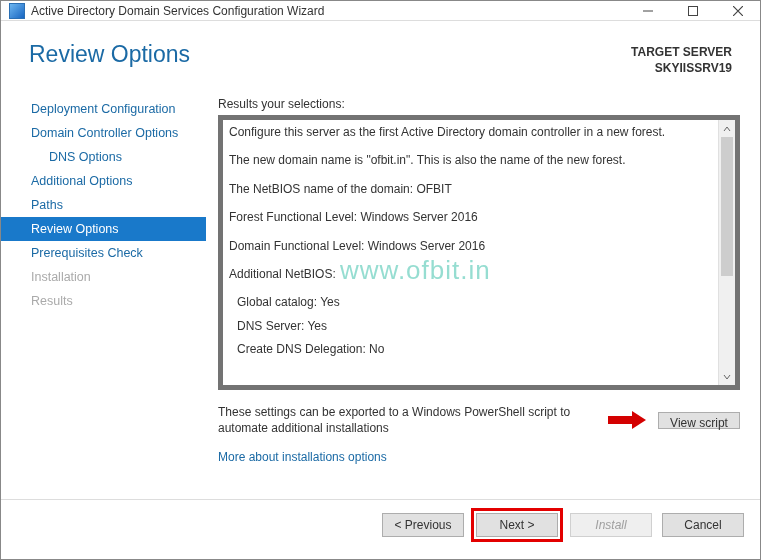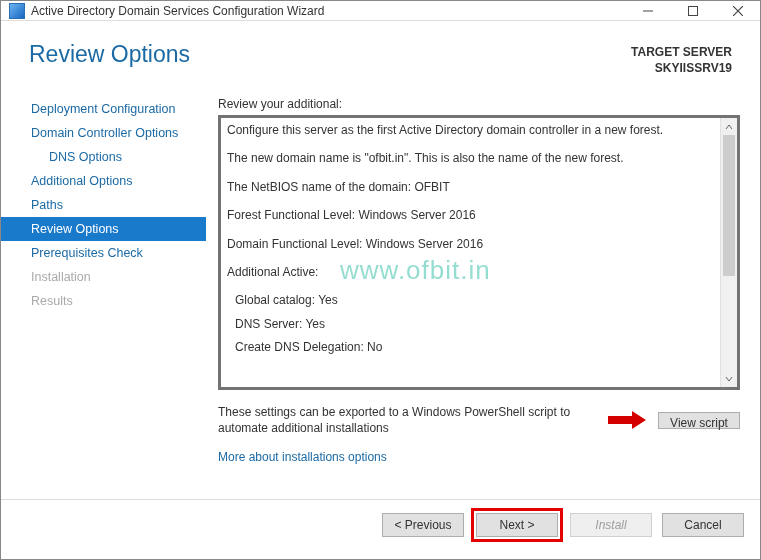--- a/index.html
+++ b/index.html
@@ -78,21 +78,21 @@
   .navitem.disabled { color:#aaa; }
 
   .main {
     flex:1;
     padding: 6px 20px 0 12px;
     display:flex; flex-direction:column;
     min-width:0;
   }
   .instr { margin-bottom:4px; font-size:12px; color:#333;}
   .textbox {
-    border:3px solid #737373;
+    border:5px solid #737373;
     height: 275px;
     position:relative;
     overflow:hidden;
     font-size:12px;
     color:#333;
     background:#fff;
   }
   .textbox .scrollcontent{
     position:absolute; inset:0 17px 0 0;
     padding: 4px 6px;
@@ -201,30 +201,30 @@
       <div class="navitem sub">DNS Options</div>
       <div class="navitem">Additional Options</div>
       <div class="navitem">Paths</div>
       <div class="navitem selected">Review Options</div>
       <div class="navitem">Prerequisites Check</div>
       <div class="navitem disabled">Installation</div>
       <div class="navitem disabled">Results</div>
     </div>
 
   <div class="main">
-    <div class="instr">Review your additional:</div>
+    <div class="instr">Results your selections:</div>
 
     <div class="textbox">
       <div class="scrollcontent" id="reviewcontent">
           <p>Configure this server as the first Active Directory domain controller in a new forest.</p>
           <p>The new domain name is "ofbit.in". This is also the name of the new forest.</p>
           <p>The NetBIOS name of the domain: OFBIT</p>
           <p>Forest Functional Level: Windows Server 2016</p>
           <p>Domain Functional Level: Windows Server 2016</p>
-          <p>Additional Active:</p>
+          <p>Additional NetBIOS:</p>
           <p class="indent tight">Global catalog: Yes</p>
           <p class="indent tight">DNS Server: Yes</p>
           <p class="indent tight">Create DNS Delegation: No</p>
         </div>
       <div class="scrollbar">
         <div class="sb-btn">
           <svg width="8" height="8" viewBox="0 0 8 8">
               <path d="M1 6 L4 2 L7 6" fill="none" stroke="#666"></path>
             </svg>
         </div>

